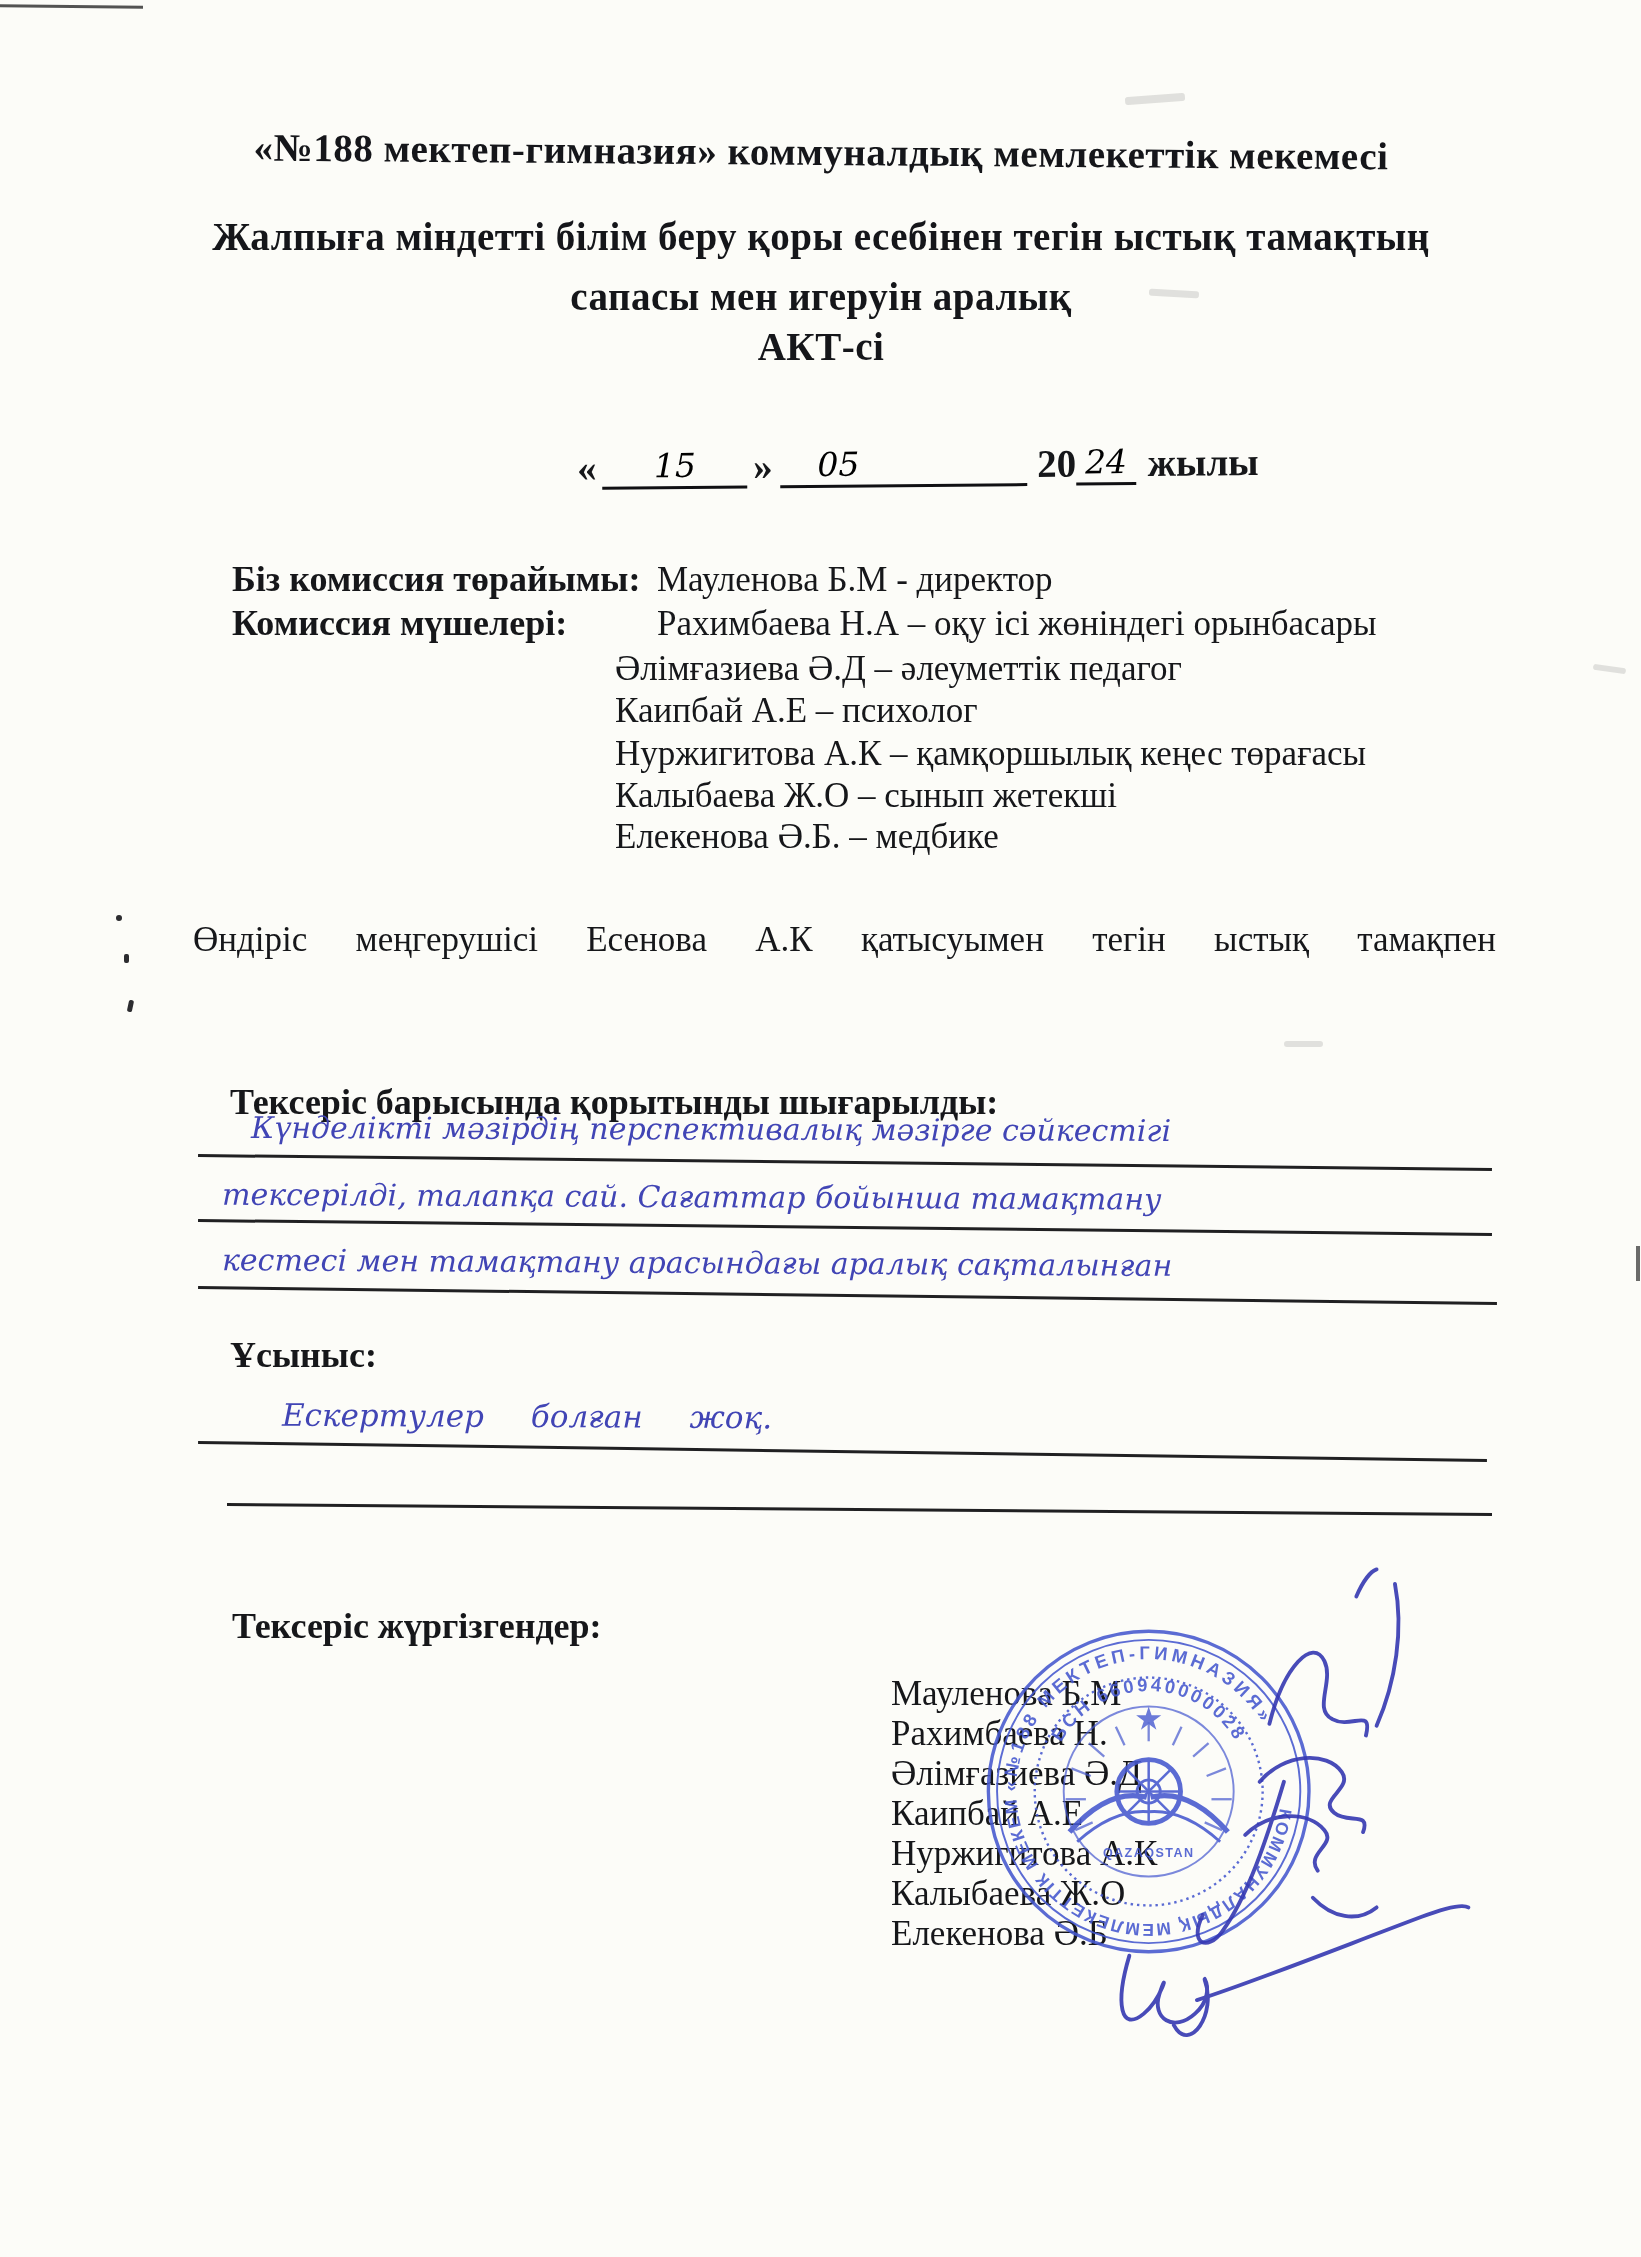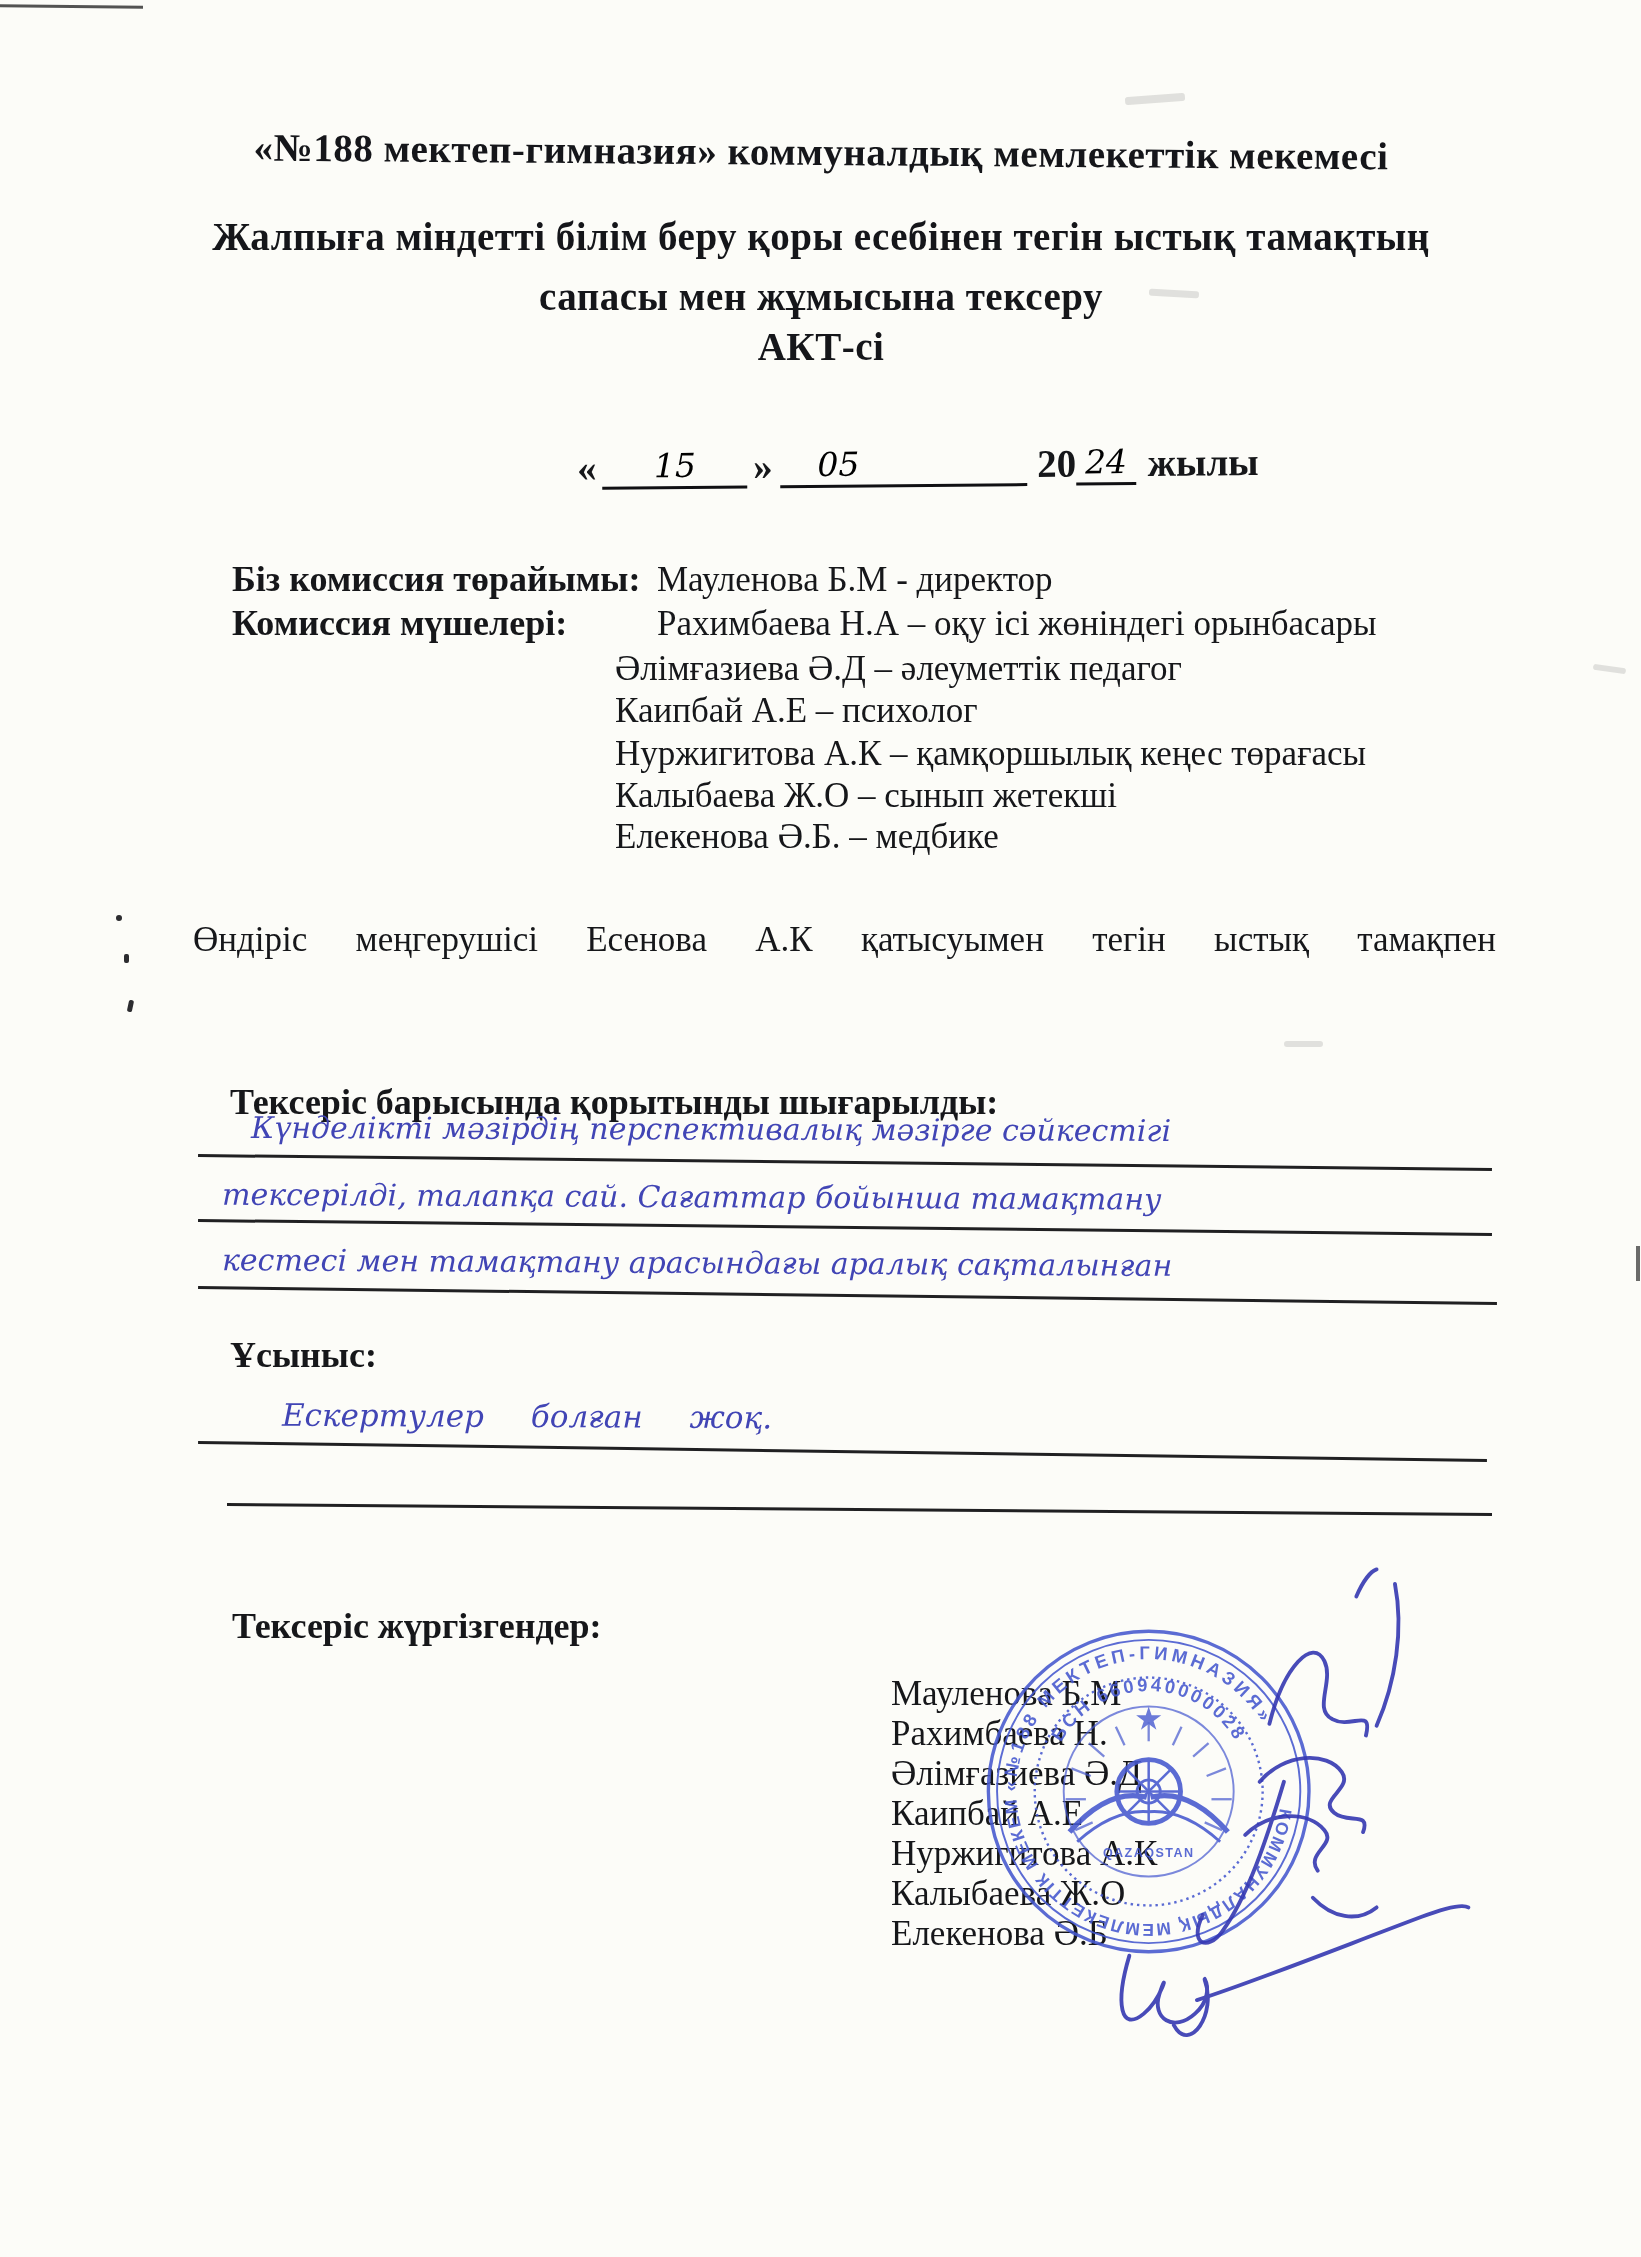--- a/index.html
+++ b/index.html
@@ -69,21 +69,21 @@
 <div class="abs smudge" style="left:1125px;top:95px;width:60px;height:7.7px;transform:rotate(-4deg);"></div>
 <div class="abs smudge" style="left:1149px;top:290px;width:50px;height:6.8px;transform:rotate(3deg);"></div>
 <div class="abs smudge" style="left:1593px;top:666px;width:33px;height:5.8px;transform:rotate(8deg);"></div>
 <div class="abs smudge" style="left:1284px;top:1041px;width:39px;height:5.8px;"></div>
 <div class="abs speck" style="left:116px;top:915px;width:5.8px;height:5.8px;"></div>
 <div class="abs speck" style="left:124px;top:954px;width:4.8px;height:8.7px;border-radius:1.9px;"></div>
 <div class="abs speck" style="left:128px;top:1000px;width:4.8px;height:11.6px;border-radius:1.9px;transform:rotate(12deg);"></div>
 
 <div class="abs title" style="top:129px;transform:rotate(.45deg);">«№188 мектеп-гимназия» коммуналдық мемлекеттік мекемесі</div>
 <div class="abs title" style="top:214px;">Жалпыға міндетті білім беру қоры есебінен тегін ыстық тамақтың</div>
-<div class="abs title" style="top:274px;">сапасы мен жұмысына тексеру</div>
+<div class="abs title" style="top:274px;">сапасы мен игеруін аралық</div>
 <div class="abs title" style="top:324px;">АКТ-сі</div>
 
 <div class="abs date-row">
   <span>«</span>
   <span class="blank" style="width:145px;margin:0 5.8px;">
     <span class="hand hand-digit">15</span>
   </span>
   <span>»</span>
   <span class="blank" style="width:210px;margin:0 9.7px 0 7.7px;text-align:left;padding-left:37px;">
     <span class="hand hand-digit">05</span>

